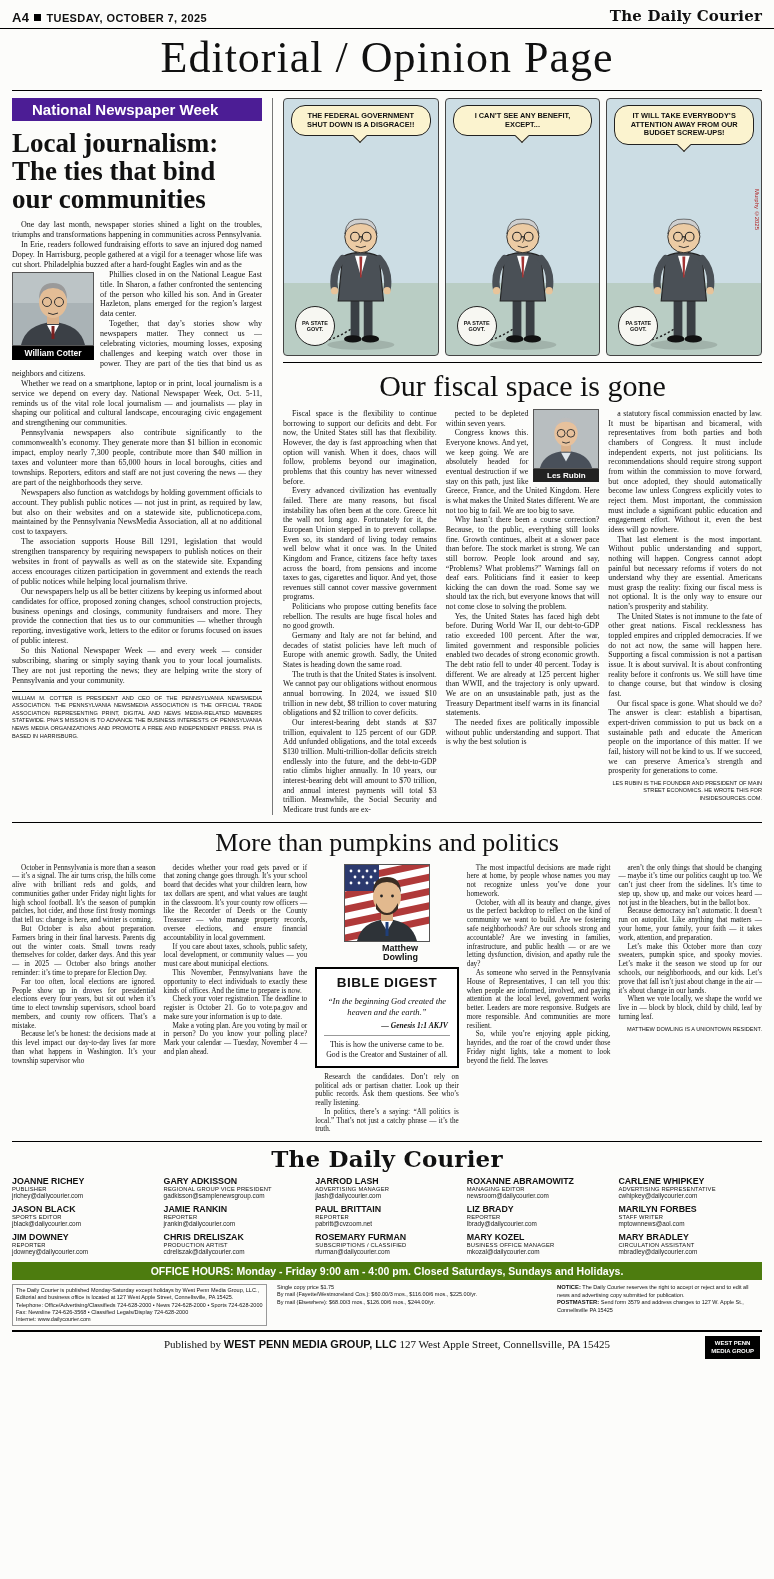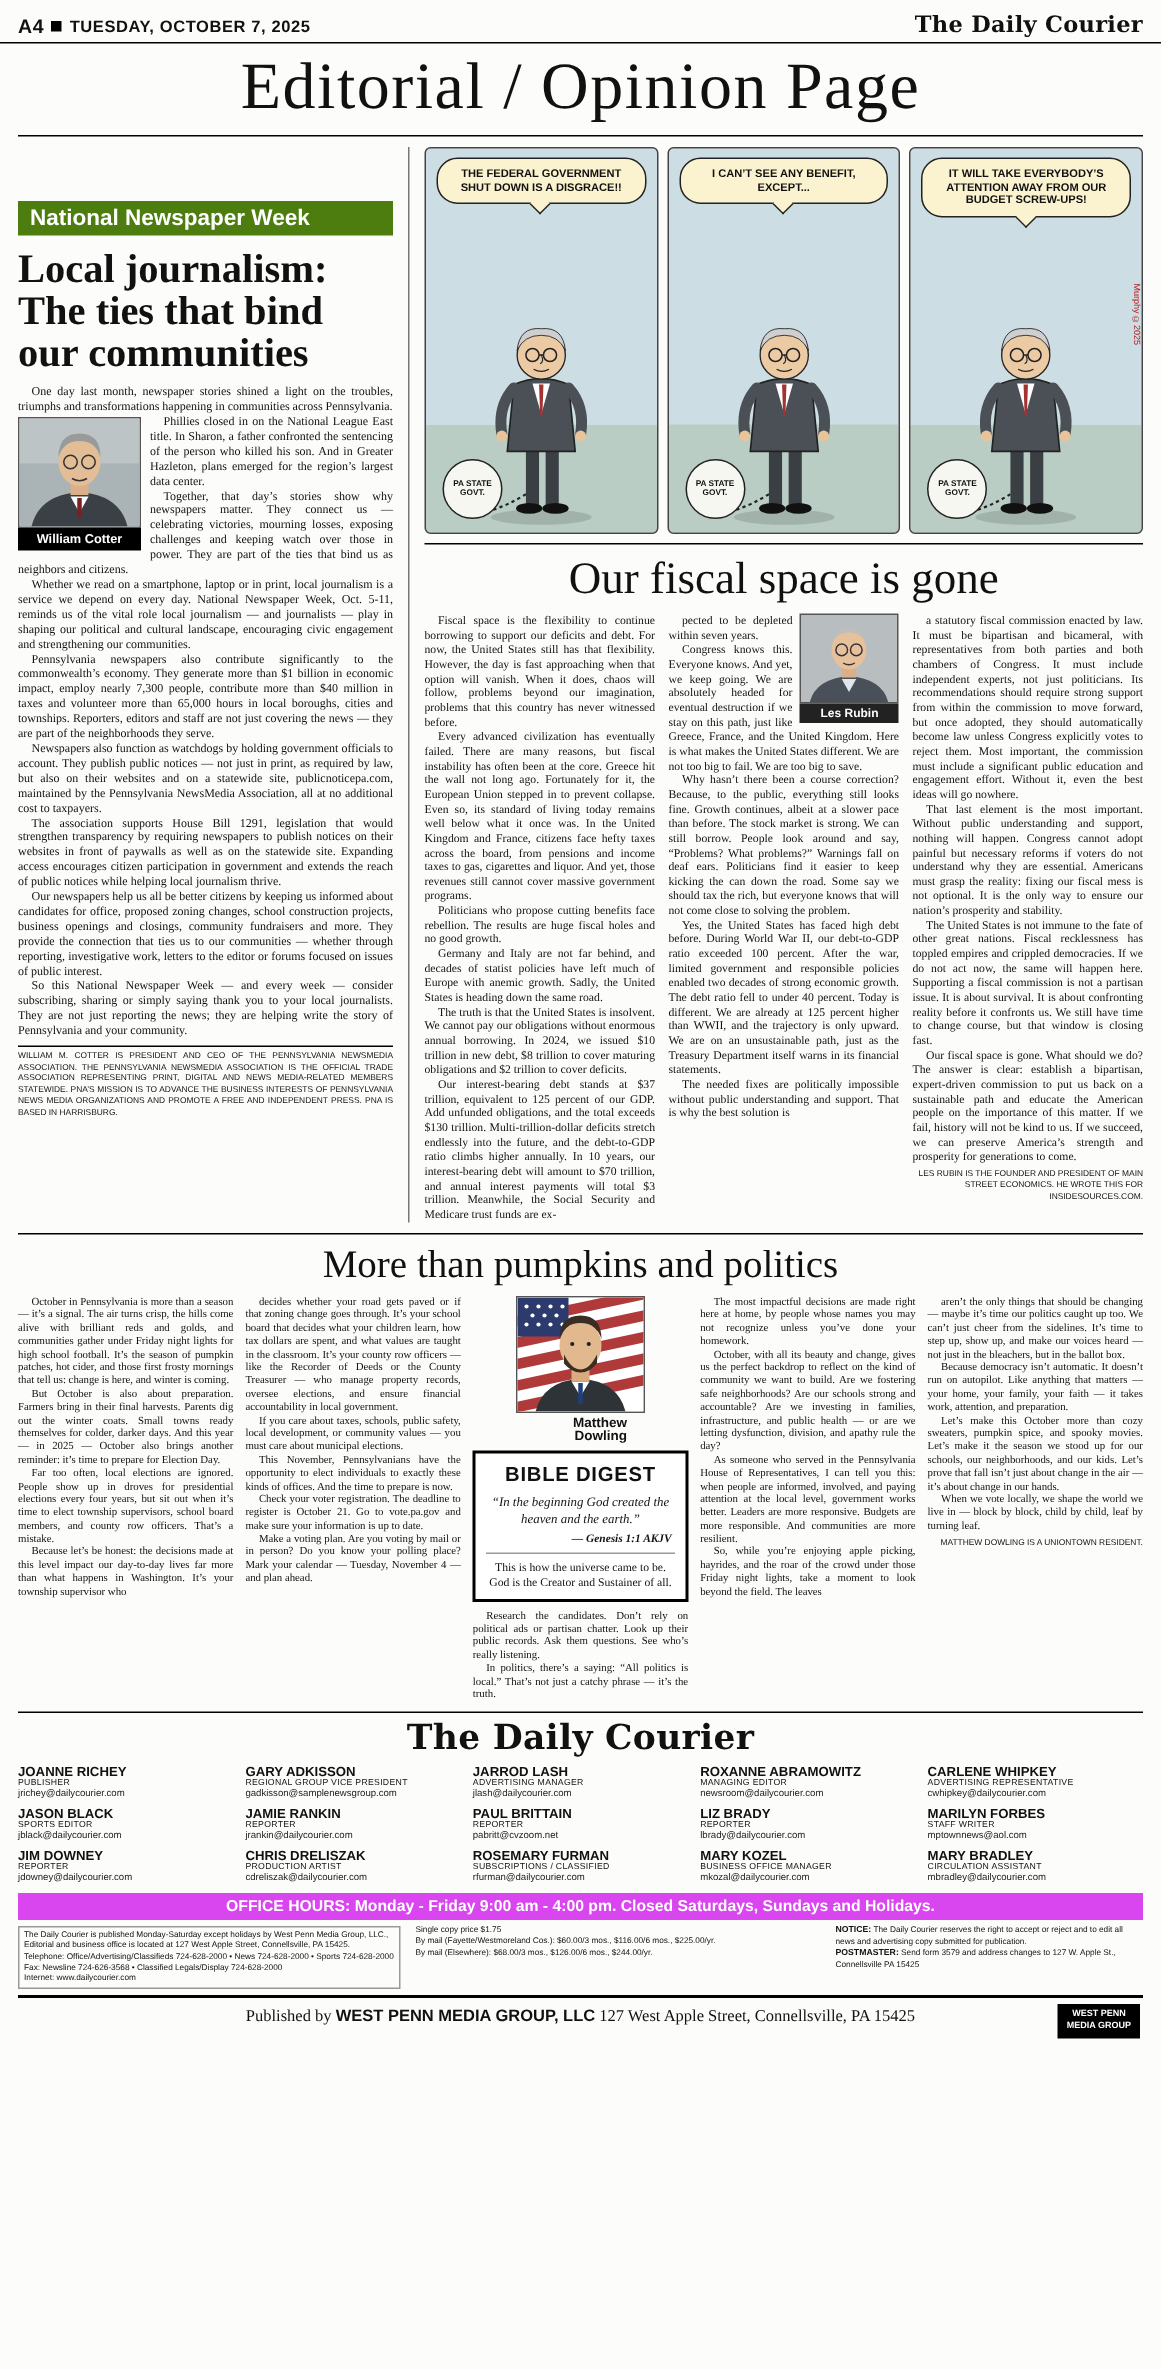--- a/index.html
+++ b/index.html
@@ -16,21 +16,21 @@
 
   
   .page-title { text-align:center; font-size:44px; font-weight:normal; letter-spacing:1px; margin:3px 0 7px; }
   .rule-thick { border-bottom:1.5px solid #000; margin:0 12px; }
 
   
   .main { display:flex; gap:10px; padding:7px 12px 0; }
   .left-col { width:250px; flex:none; }
   .right-col { flex:1; min-width:0; border-left:1px solid #777; padding-left:10px; }
 
-  .kicker { background:#4d7c0f; color:#fff; font-family:"Liberation Sans", sans-serif; font-weight:bold; font-size:15px; padding:3px 8px;margin-top:36px; }
+  .kicker { background:#4c1d95; color:#fff; font-family:"Liberation Sans", sans-serif; font-weight:bold; font-size:15px; padding:3px 20px; }
   .left-headline { font-size:27px; font-weight:bold; line-height:1.04; margin:8px 0 7px; }
   .body-text { font-size:8px; line-height:1.24; text-align:justify; }
   .body-text p, .fis-col p, .pump-col p { margin:0; text-indent:9px; }
 
   .cotter-wrap { float:left; width:82px; margin:2px 6px 2px 0; }
   .photo-frame { border:1px solid #555; display:block; width:100%; }
   .cap-dark { background:#000; color:#fff; font-family:"Liberation Sans", sans-serif; font-weight:bold; font-size:8.5px; text-align:center; padding:2px 0; }
   .credit-left { border-top:1px solid #000; margin-top:5px; padding-top:3px; font-family:"Liberation Sans", sans-serif; font-size:5.6px; line-height:1.35; text-align:justify; }
   .credit-right { font-family:"Liberation Sans", sans-serif; font-size:5.6px; line-height:1.35; text-align:right; margin-top:4px; }
 
@@ -74,21 +74,21 @@
 
   
   .paper-masthead { border-top:1.5px solid #000; margin:7px 12px 0; text-align:center; padding-top:3px; }
   .masthead-title { font-size:23px; }
   .staff-grid { display:flex; gap:8px; padding:4px 12px 2px; text-align:left; font-family:"Liberation Sans", sans-serif; }
   .staff-col { flex:1; min-width:0; }
   .staff-entry { margin-bottom:5px; }
   .staff-name { font-weight:bold; font-size:8.8px; }
   .staff-title { font-size:5.8px; letter-spacing:.2px; }
   .staff-email { font-size:6.4px; color:#222; }
-  .office-bar { background:#d946ef; color:#fff; font-family:"Liberation Sans", sans-serif; font-weight:bold; font-size:10.5px; text-align:center; padding:3px 0; margin:0 12px; }
+  .office-bar { background:#4d7c0f; color:#fff; font-family:"Liberation Sans", sans-serif; font-weight:bold; font-size:10.5px; text-align:center; padding:3px 0; margin:0 12px; }
 
   .fineprint-row { display:flex; gap:10px; padding:4px 12px 2px; font-family:"Liberation Sans", sans-serif; font-size:5.5px; line-height:1.32; }
   .fineprint-row p { margin:0; text-indent:0; }
   .fine-left { width:255px; border:1px solid #999; padding:2px 3px; }
   .fine-center { flex:1; }
   .fine-right { width:205px; }
   .fine-right b { font-size:5.8px; }
 
   .pub-bar { position:relative; border-top:2px solid #000; margin:2px 12px 0; padding:6px 0 5px; text-align:center; font-size:11px; }
   .pub-company { font-family:"Liberation Sans", sans-serif; font-weight:bold; }
@@ -140,20 +140,21 @@
   <div class="rule-thick"></div>
 
   <div class="main">
 
     <div class="left-col">
       <div class="kicker">National Newspaper Week</div>
       <h2 class="left-headline">Local journalism: The ties that bind our communities</h2>
       <div class="body-text">
         <div>
             <p>One day last month, newspaper stories shined a light on the troubles, triumphs and transformations happening in communities across Pennsylvania.</p>
+            <p>In Erie, readers followed fundraising efforts to save an injured dog named Dopey. In Harrisburg, people gathered at a vigil for a teenager whose life was cut short. Philadelphia buzzed after a hard-fought Eagles win and as the</p>
           </div>
         <div class="cotter-wrap">
           <svg class="photo-frame" viewBox="0 0 80 72">
             <rect width="80" height="72" fill="#aab3b6"></rect>
             <rect width="80" height="30" fill="#bcc4c6"></rect>
             <path d="M8 72 Q13 51 40 49 Q67 51 72 72 Z" fill="#3b4046"></path>
             <path d="M34 52 L40 63 L46 52 Z" fill="#fff"></path>
             <rect x="38.5" y="53" width="3" height="13" fill="#7a2020"></rect>
             <rect x="34" y="41" width="12" height="10" fill="#d9b08a"></rect>
             <ellipse cx="40" cy="29" rx="14" ry="16" fill="#e3bd96"></ellipse>

